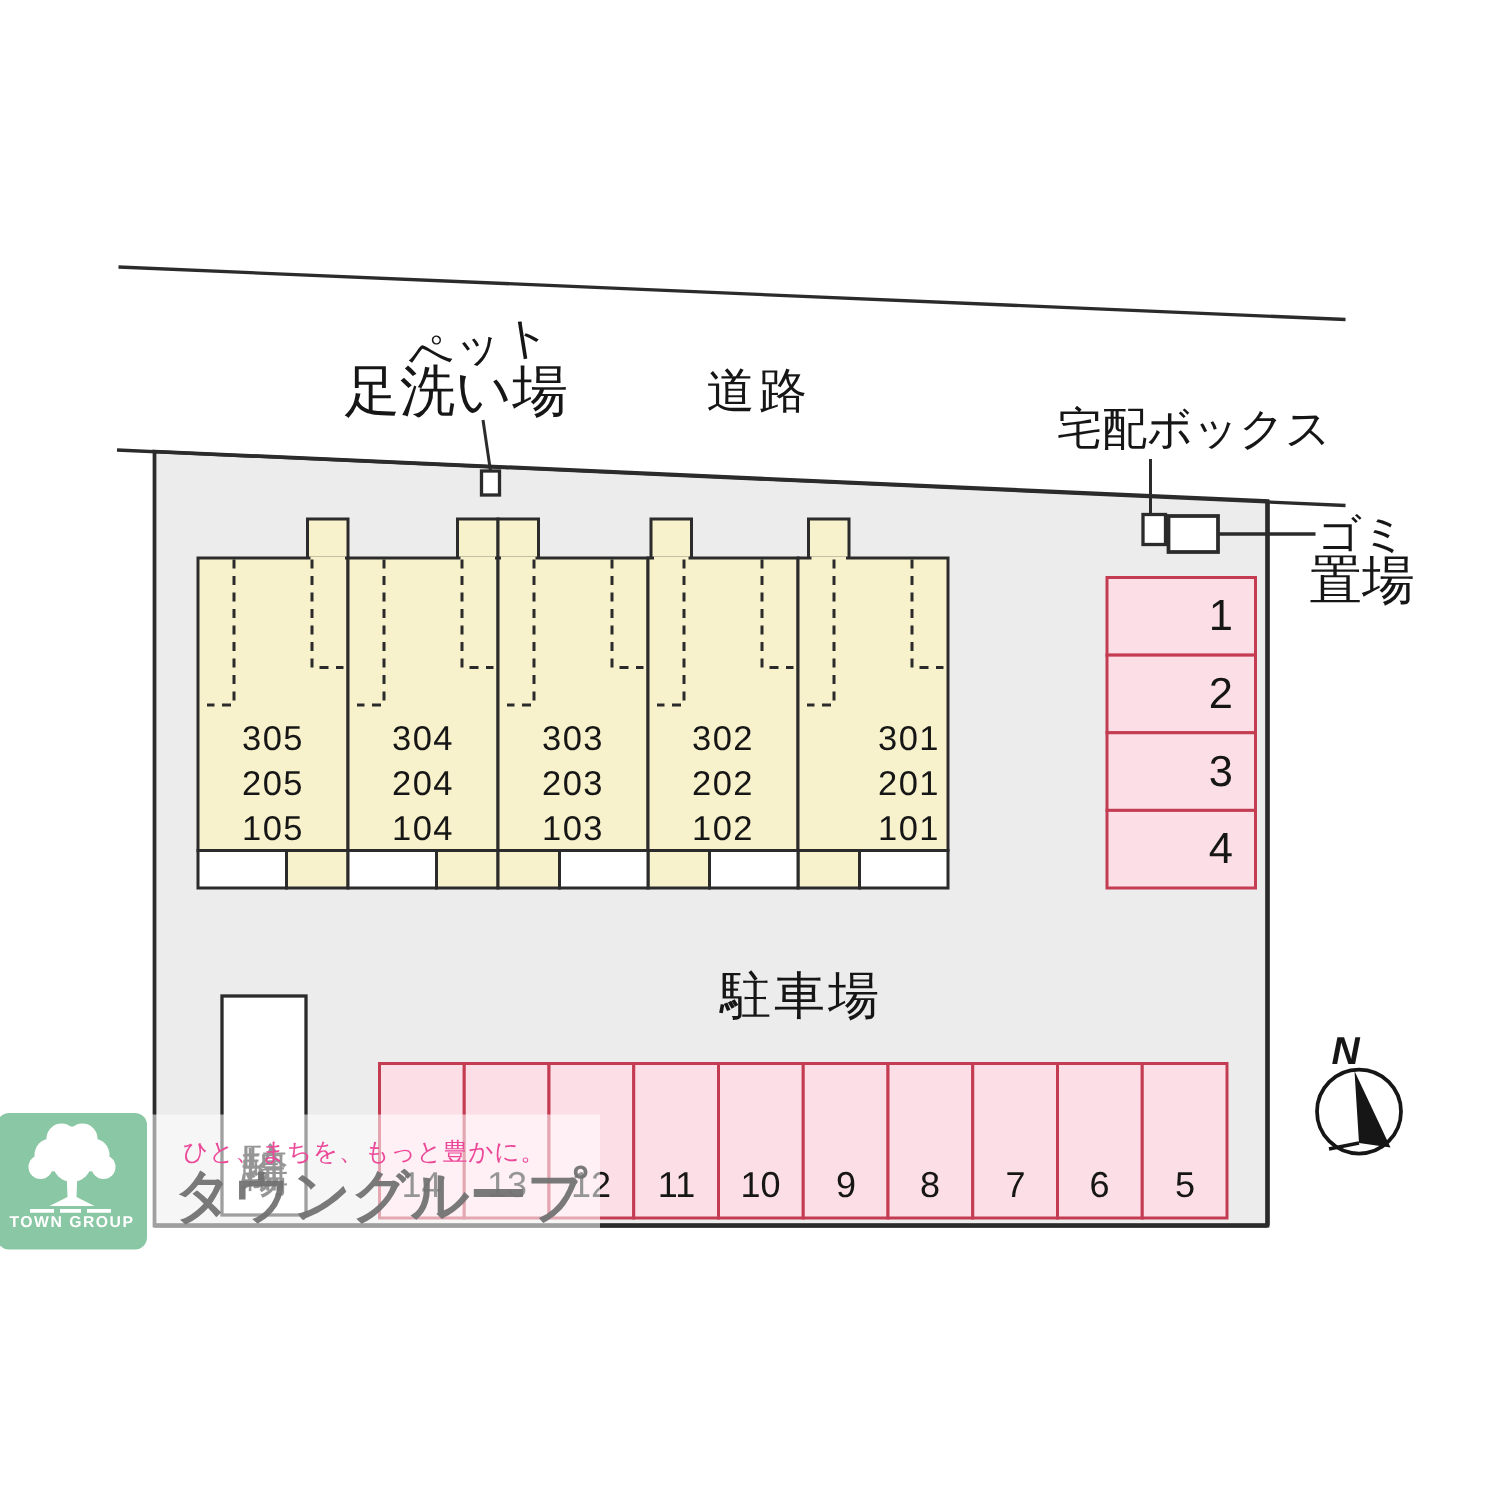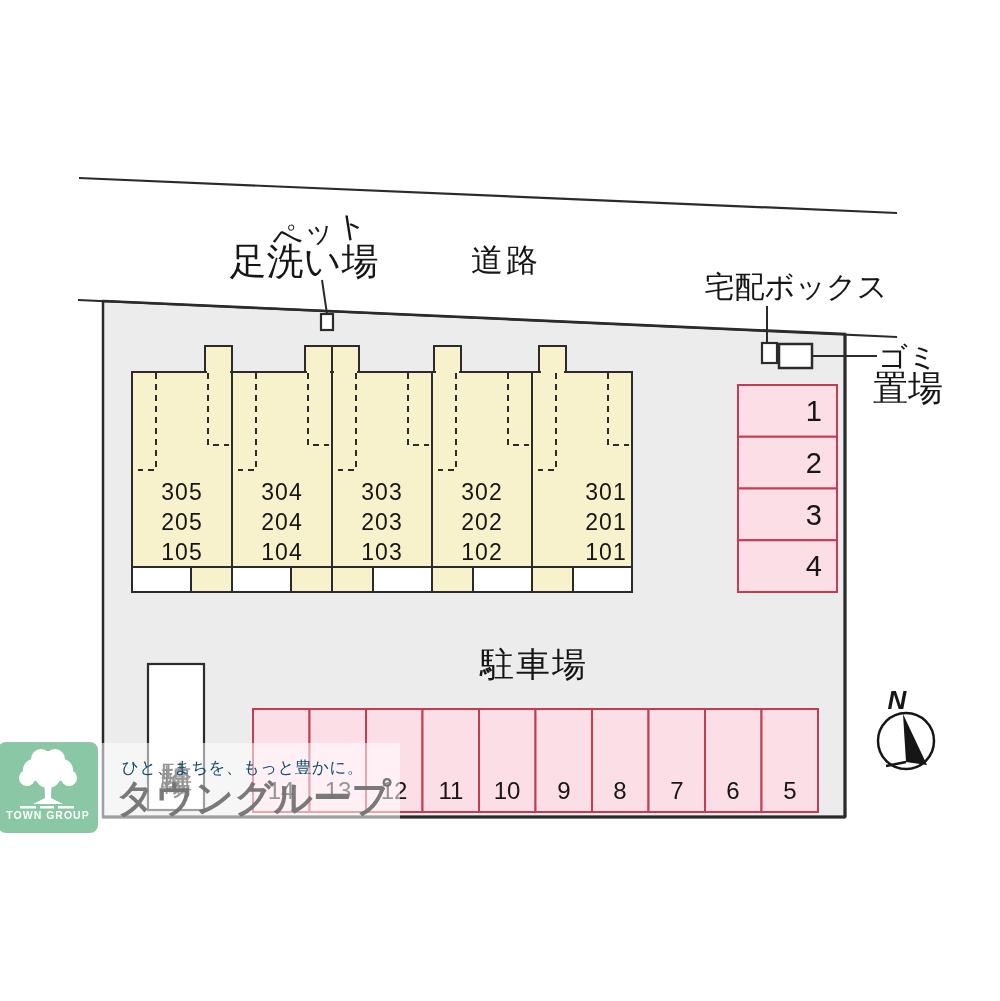--- a/index.html
+++ b/index.html
@@ -6,21 +6,21 @@
   #canvas{position:relative;width:1000px;height:1001px;background:#ffffff;overflow:hidden;
           font-family:"Liberation Sans","DejaVu Sans",sans-serif;color:#161616;}
   #baseSvg{position:absolute;left:0;top:0;}
   .lbl{position:absolute;transform:translate(-50%,-50%);white-space:nowrap;color:#161616;line-height:1.05;}
   .rot{transform:translate(-50%,-50%) rotate(-9deg);}
   .unit-floors{position:absolute;width:100px;text-align:center;font-size:23px;line-height:30px;letter-spacing:1px;}
   .pnum{position:absolute;transform:translate(-50%,-50%);font-size:24px;}
   .rnum{position:absolute;width:84px;text-align:right;font-size:29px;line-height:30px;}
   .vtext{writing-mode:vertical-rl;text-orientation:upright;letter-spacing:4px;}
   #wm-band{position:absolute;left:0;top:743px;width:400px;height:77px;background:rgba(255,255,255,0.55);}
-  #wm-slogan{position:absolute;left:122px;top:757px;font-size:16.5px;color:#0c4a6e;letter-spacing:0.5px;white-space:nowrap;}
+  #wm-slogan{position:absolute;left:122px;top:757px;font-size:16.5px;color:#ec4899;letter-spacing:0.5px;white-space:nowrap;}
   #wm-brand{position:absolute;left:116px;top:779px;font-size:38.5px;font-weight:bold;color:#737373;opacity:0.95;white-space:nowrap;line-height:1;}
   #logo{position:absolute;left:-2px;top:742px;width:100px;height:91px;background:#8ac7a4;border-radius:8px;}
   #logo-text{position:absolute;left:0;top:67px;width:100%;text-align:center;color:#ffffff;
              font-size:10.5px;font-weight:bold;letter-spacing:1px;}
 </style>
 </head>
 <body>
 
 <div id="canvas">
 

